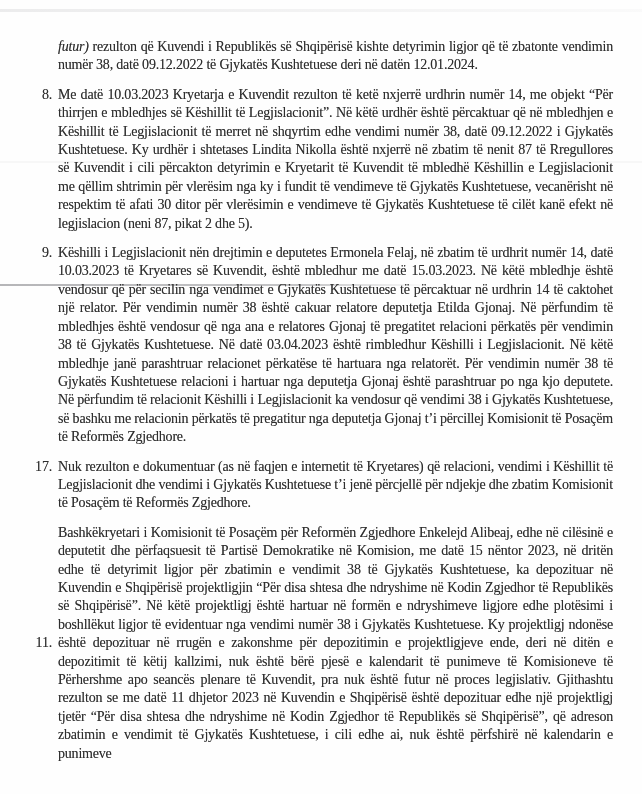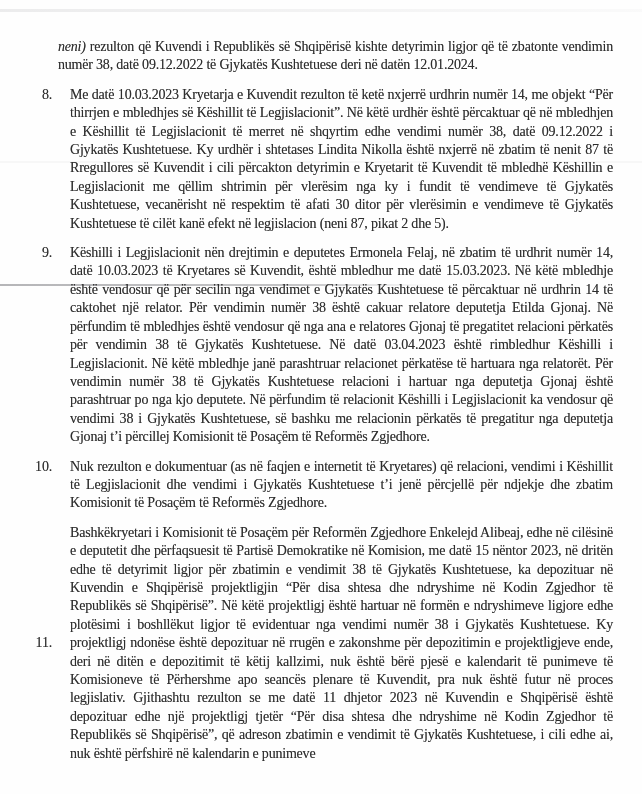--- a/index.html
+++ b/index.html
@@ -45,21 +45,20 @@
     flex: 0 0 26px;
     margin-left: -26px;
     box-sizing: border-box;
     padding-right: 6px;
     text-align: right;
     white-space: nowrap;
   }
   .itext {
     flex: 1 1 auto;
     text-align: justify;
-    margin-left: 12px;
   }
   
   .scan-artifact {
     position: absolute;
     pointer-events: none;
   }
   .scan-a {
     left: 0;
     top: 284px;
     width: 432px;
@@ -90,34 +89,34 @@
 <body>
 
 <div class="page">
 
   <div class="scan-artifact scan-b"></div>
   <div class="scan-artifact scan-c"></div>
   <div class="scan-artifact scan-a"></div>
 
   <div class="content">
 
-    <p class="intro"><span class="italic-lead">neni)</span><span> rezulton që Kuvendi i Republikës së Shqipërisë kishte detyrimin ligjor që të zbatonte vendimin numër 38, datë 09.12.2022 të Gjykatës Kushtetuese deri në datën 12.01.2024.</span></p>
+    <p class="intro"><span class="italic-lead">futur)</span><span> rezulton që Kuvendi i Republikës së Shqipërisë kishte detyrimin ligjor që të zbatonte vendimin numër 38, datë 09.12.2022 të Gjykatës Kushtetuese deri në datën 12.01.2024.</span></p>
 
     <div class="item">
       <span class="num">8.</span>
       <span class="itext">Me datë 10.03.2023 Kryetarja e Kuvendit rezulton të ketë nxjerrë urdhrin numër 14, me objekt “Për thirrjen e mbledhjes së Këshillit të Legjislacionit”. Në këtë urdhër është përcaktuar që në mbledhjen e Këshillit të Legjislacionit të merret në shqyrtim edhe vendimi numër 38, datë 09.12.2022 i Gjykatës Kushtetuese. Ky urdhër i shtetases Lindita Nikolla është nxjerrë në zbatim të nenit 87 të Rregullores së Kuvendit i cili përcakton detyrimin e Kryetarit të Kuvendit të mbledhë Këshillin e Legjislacionit me qëllim shtrimin për vlerësim nga ky i fundit të vendimeve të Gjykatës Kushtetuese, vecanërisht në respektim të afati 30 ditor për vlerësimin e vendimeve të Gjykatës Kushtetuese të cilët kanë efekt në legjislacion (neni 87, pikat 2 dhe 5).</span>
     </div>
 
     <div class="item">
       <span class="num">9.</span>
       <span class="itext">Këshilli i Legjislacionit nën drejtimin e deputetes Ermonela Felaj, në zbatim të urdhrit numër 14, datë 10.03.2023 të Kryetares së Kuvendit, është mbledhur me datë 15.03.2023. Në këtë mbledhje është vendosur që për secilin nga vendimet e Gjykatës Kushtetuese të përcaktuar në urdhrin 14 të caktohet një relator. Për vendimin numër 38 është cakuar relatore deputetja Etilda Gjonaj. Në përfundim të mbledhjes është vendosur që nga ana e relatores Gjonaj të pregatitet relacioni përkatës për vendimin 38 të Gjykatës Kushtetuese. Në datë 03.04.2023 është rimbledhur Këshilli i Legjislacionit. Në këtë mbledhje janë parashtruar relacionet përkatëse të hartuara nga relatorët. Për vendimin numër 38 të Gjykatës Kushtetuese relacioni i hartuar nga deputetja Gjonaj është parashtruar po nga kjo deputete. Në përfundim të relacionit Këshilli i Legjislacionit ka vendosur që vendimi 38 i Gjykatës Kushtetuese, së bashku me relacionin përkatës të pregatitur nga deputetja Gjonaj t’i përcillej Komisionit të Posaçëm të Reformës Zgjedhore.</span>
     </div>
 
     <div class="item">
-      <span class="num">10.</span>
+      <span class="num">17.</span>
       <span class="itext">Nuk rezulton e dokumentuar (as në faqjen e internetit të Kryetares) që relacioni, vendimi i Këshillit të Legjislacionit dhe vendimi i Gjykatës Kushtetuese t’i jenë përcjellë për ndjekje dhe zbatim Komisionit të Posaçëm të Reformës Zgjedhore.</span>
     </div>
 
     <div class="item">
       <span class="num">11.</span>
       <span class="itext">Bashkëkryetari i Komisionit të Posaçëm për Reformën Zgjedhore Enkelejd Alibeaj, edhe në cilësinë e deputetit dhe përfaqsuesit të Partisë Demokratike në Komision, me datë 15 nëntor 2023, në dritën edhe të detyrimit ligjor për zbatimin e vendimit 38 të Gjykatës Kushtetuese, ka depozituar në Kuvendin e Shqipërisë projektligjin “Për disa shtesa dhe ndryshime në Kodin Zgjedhor të Republikës së Shqipërisë”. Në këtë projektligj është hartuar në formën e ndryshimeve ligjore edhe plotësimi i boshllëkut ligjor të evidentuar nga vendimi numër 38 i Gjykatës Kushtetuese. Ky projektligj ndonëse është depozituar në rrugën e zakonshme për depozitimin e projektligjeve ende, deri në ditën e depozitimit të këtij kallzimi, nuk është bërë pjesë e kalendarit të punimeve të Komisioneve të Përhershme apo seancës plenare të Kuvendit, pra nuk është futur në proces legjislativ. Gjithashtu rezulton se me datë 11 dhjetor 2023 në Kuvendin e Shqipërisë është depozituar edhe një projektligj tjetër “Për disa shtesa dhe ndryshime në Kodin Zgjedhor të Republikës së Shqipërisë”, që adreson zbatimin e vendimit të Gjykatës Kushtetuese, i cili edhe ai, nuk është përfshirë në kalendarin e punimeve</span>
     </div>
 
   </div>
 </div>

